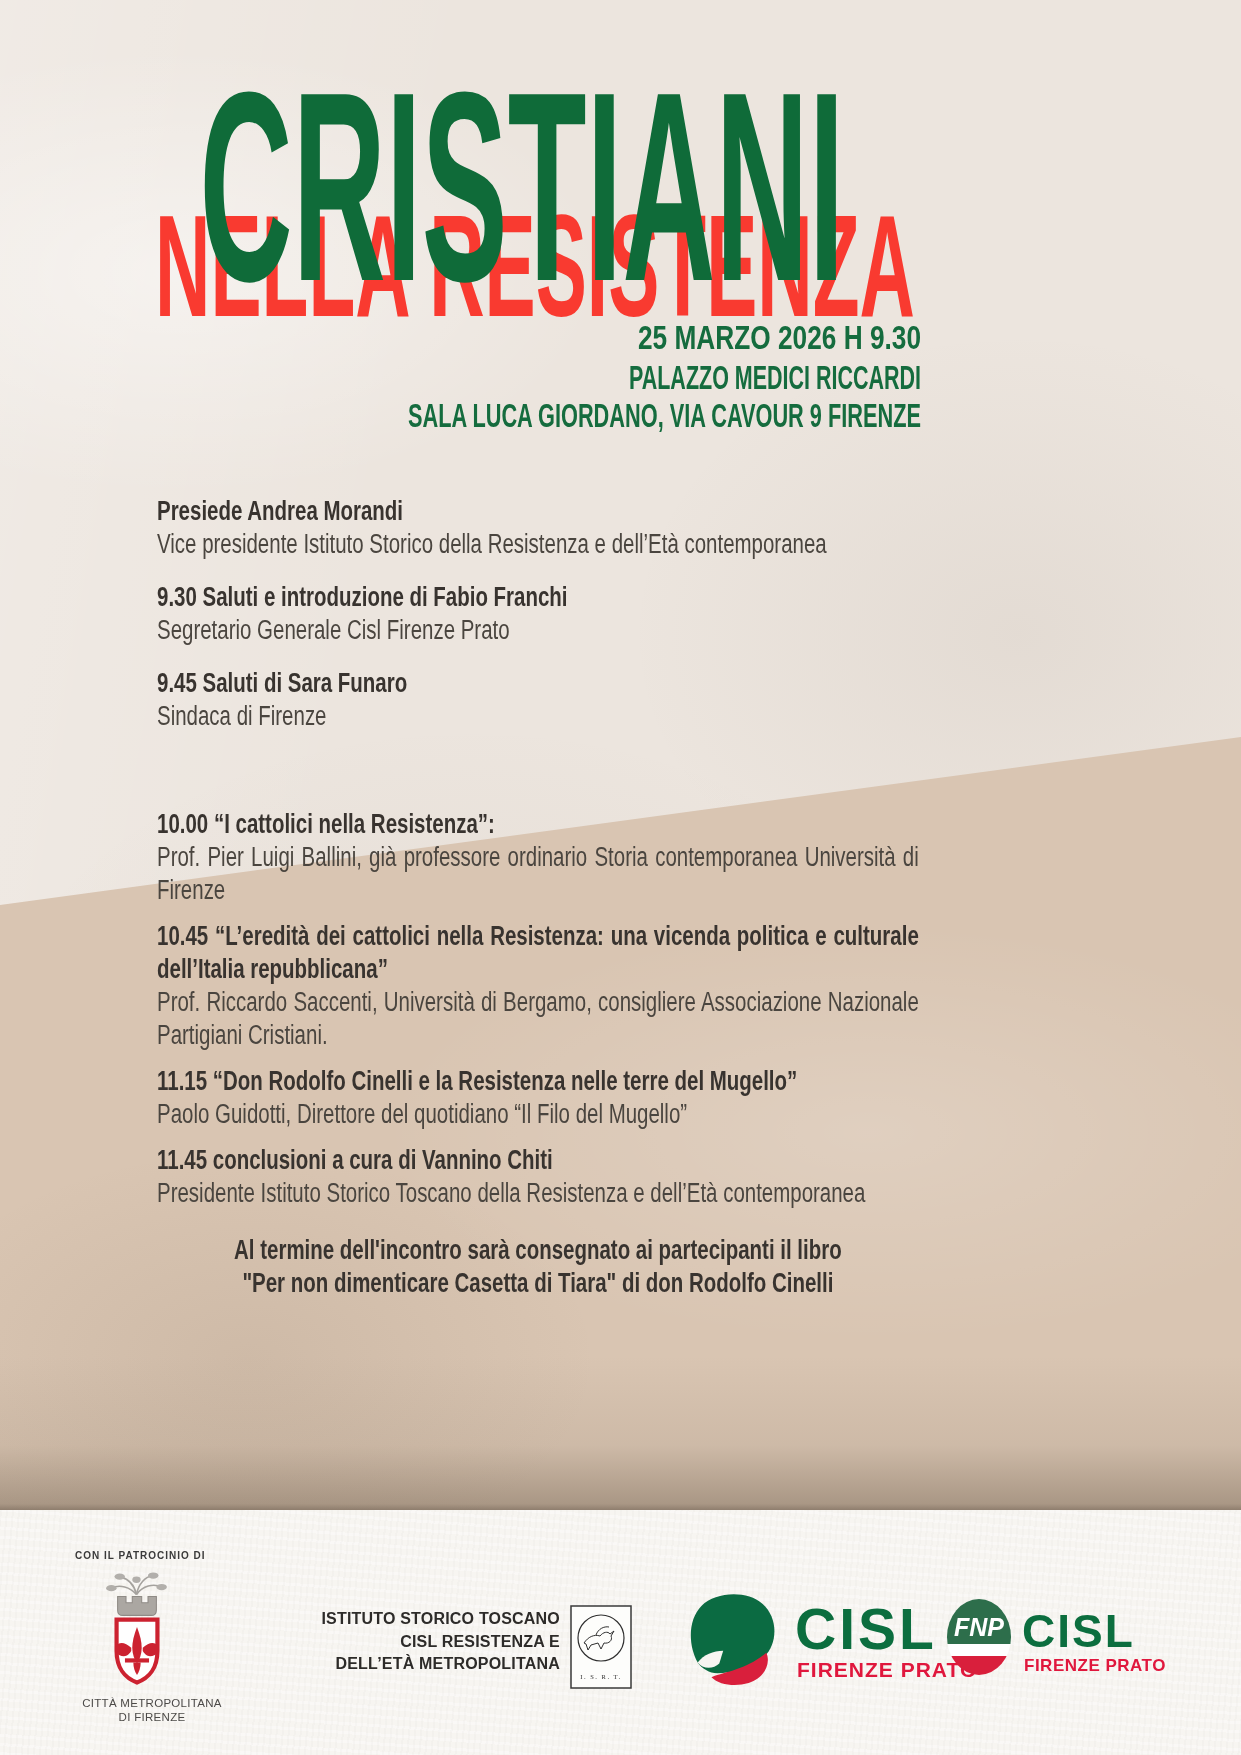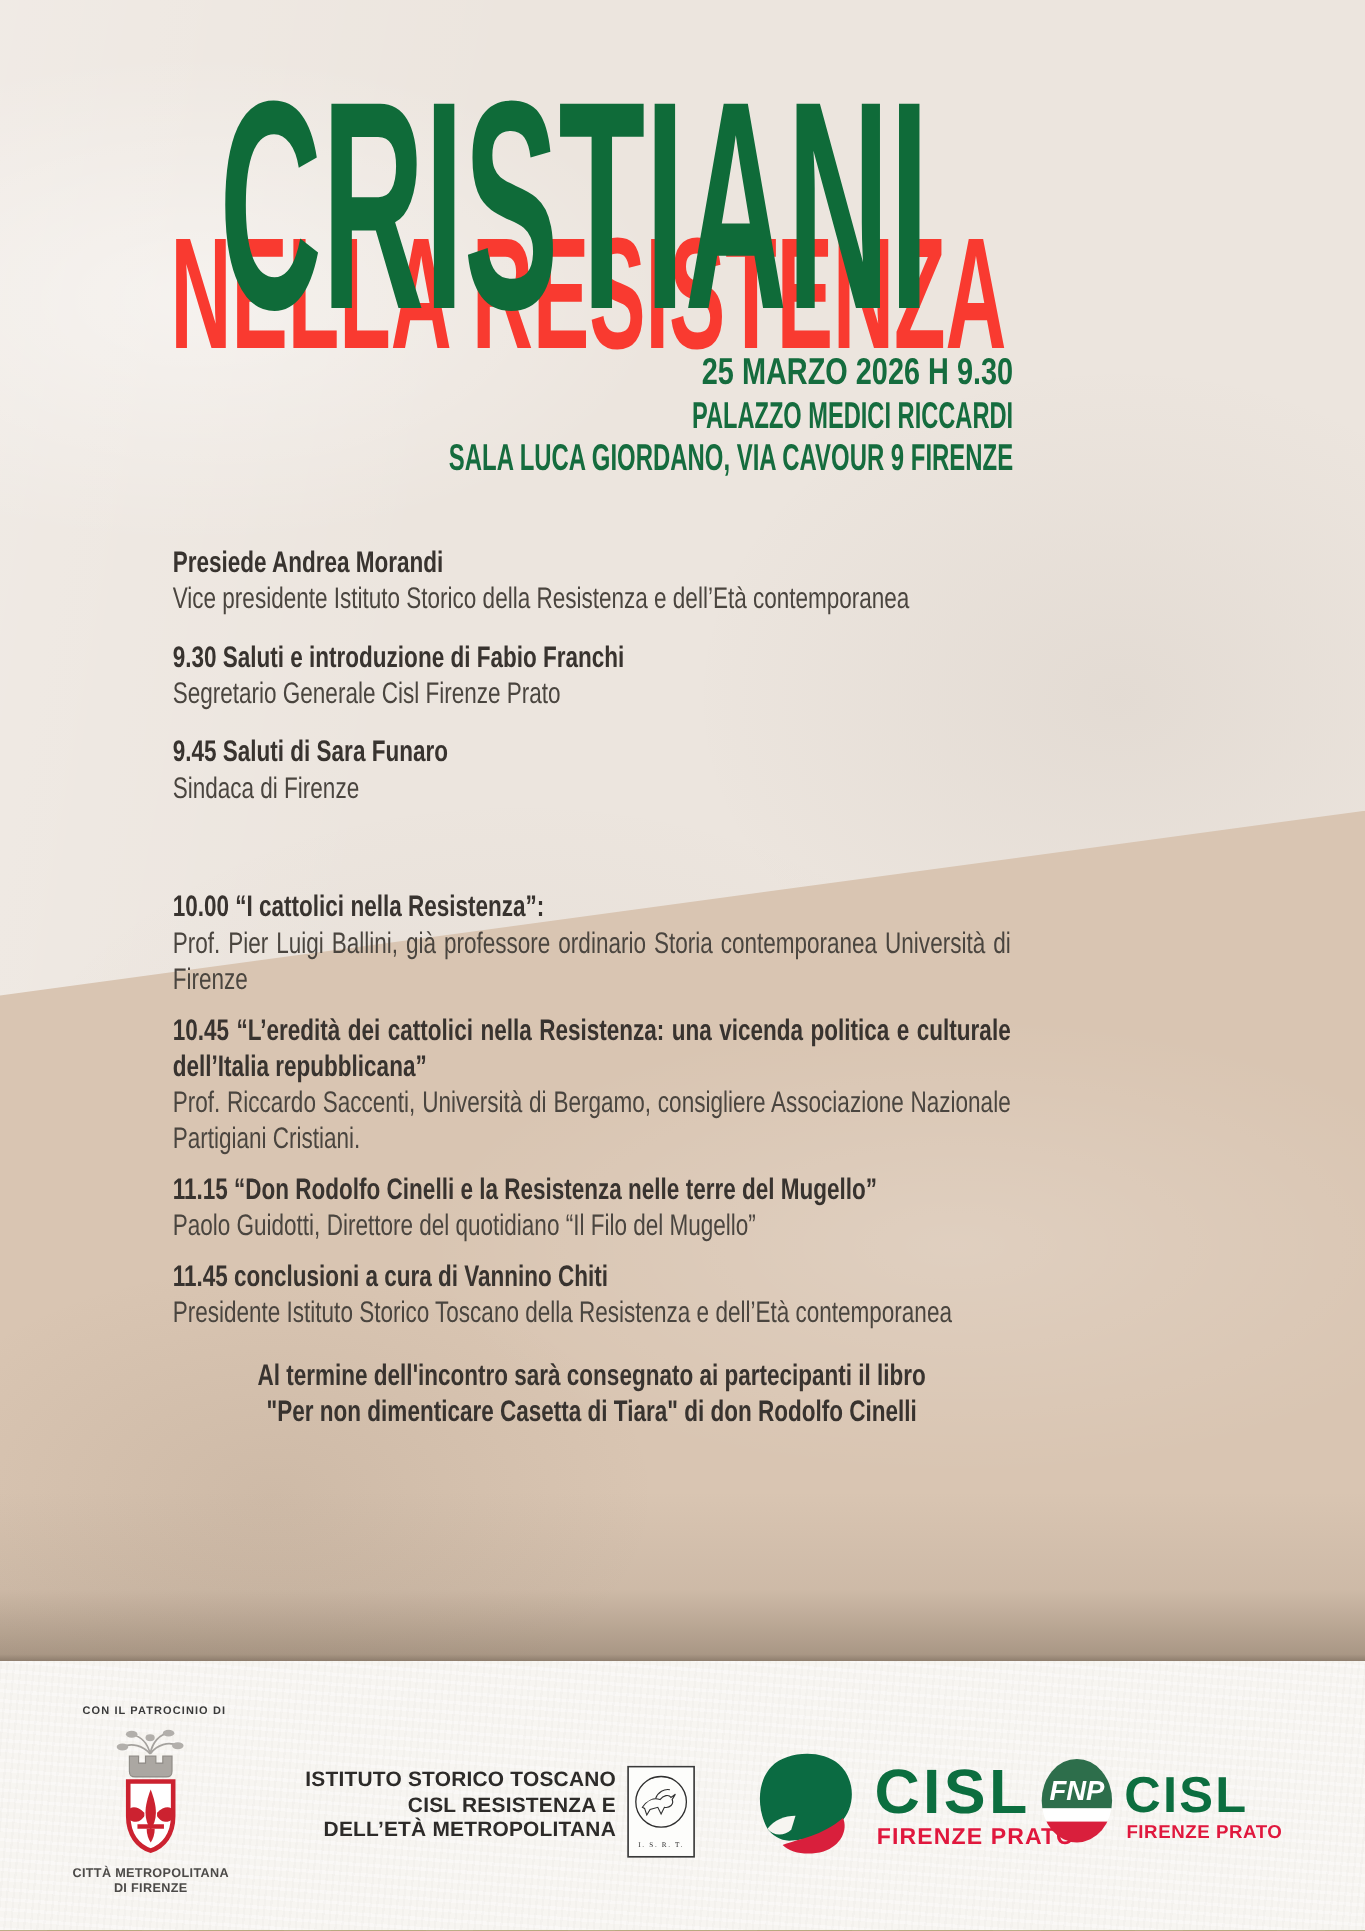--- a/index.html
+++ b/index.html
@@ -36,24 +36,24 @@
   .closing{margin-top:24px;text-align:center;font-weight:bold;color:#38332f;}
   
   .footer{position:absolute;left:0;top:1510px;width:1241px;height:245px;background:#f7f5f1;}
   .footer .paper{position:absolute;inset:0;
     background:
       repeating-linear-gradient(95deg, rgba(0,0,0,0.015) 0 2px, transparent 2px 6px),
       repeating-linear-gradient(4deg, rgba(255,255,255,0.35) 0 3px, transparent 3px 9px);}
   .patronage{position:absolute;left:75px;top:40px;font-size:10px;font-weight:bold;
              letter-spacing:1px;color:#3a3a3a;}
   .crest-svg{position:absolute;left:82px;top:56px;}
-  .metro-caption{position:absolute;left:47px;top:186px;width:180px;text-align:center;
-                 font-weight:bold;font-size:11.5px;line-height:14px;color:#4c4a48;letter-spacing:0.3px;}
+  .metro-caption{position:absolute;left:62px;top:186px;width:180px;text-align:center;
+                 font-weight:normal;font-size:11.5px;line-height:14px;color:#4c4a48;letter-spacing:0.3px;}
   .istituto{position:absolute;right:681px;top:98px;text-align:right;font-weight:bold;
-            font-size:19px;line-height:22.5px;color:#2d2b29;letter-spacing:0.2px;}
+            font-size:16px;line-height:22.5px;color:#2d2b29;letter-spacing:0.2px;}
   .seal-svg{position:absolute;left:570px;top:95px;}
   .cisl-emblem{position:absolute;left:684px;top:80px;}
   .cisl-name{position:absolute;left:795px;top:86px;font-size:57px;font-weight:bold;
              color:#0c6e3f;letter-spacing:3px;}
   .cisl-sub{position:absolute;left:797px;top:148px;font-size:21px;font-weight:bold;
             color:#e0173d;letter-spacing:1px;}
   .fnp-oval{position:absolute;left:946px;top:88px;}
   .fnp-name{position:absolute;left:1022px;top:94px;font-size:46px;font-weight:bold;
             color:#0c6e3f;letter-spacing:2px;}
   .fnp-sub{position:absolute;left:1024px;top:146px;font-size:17px;font-weight:bold;

